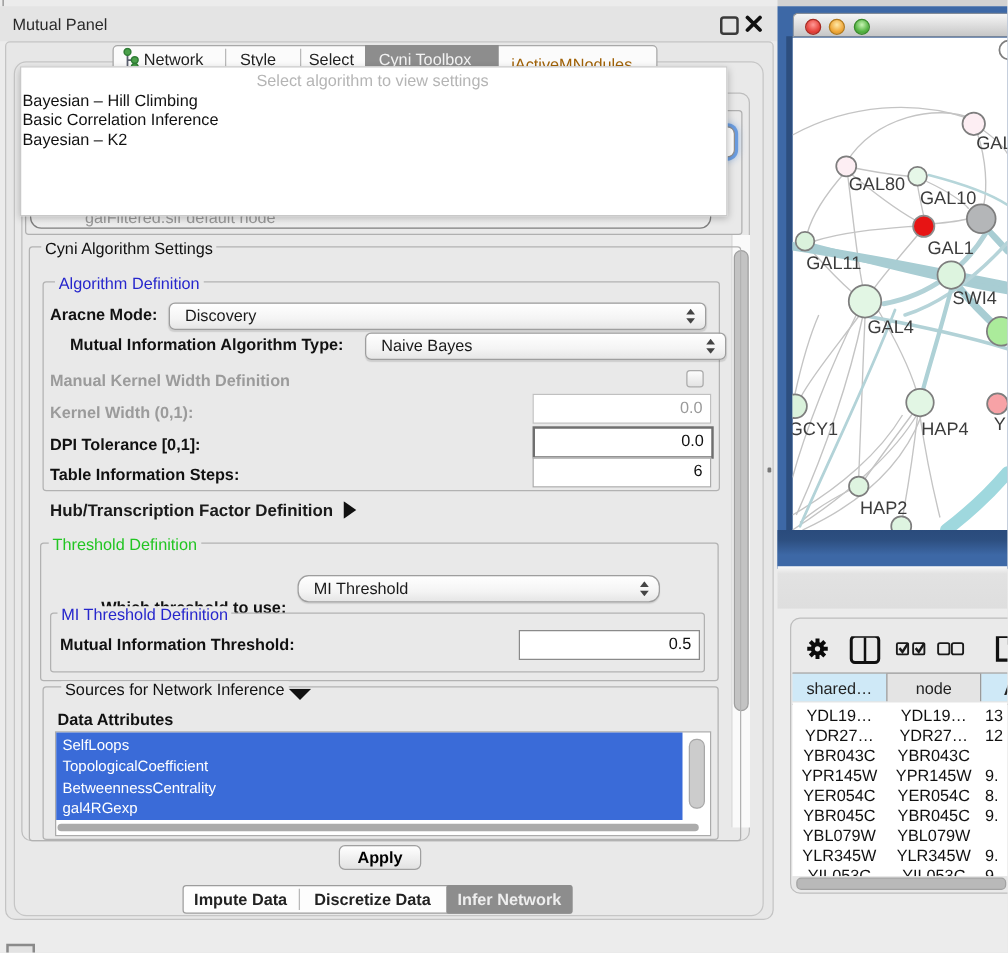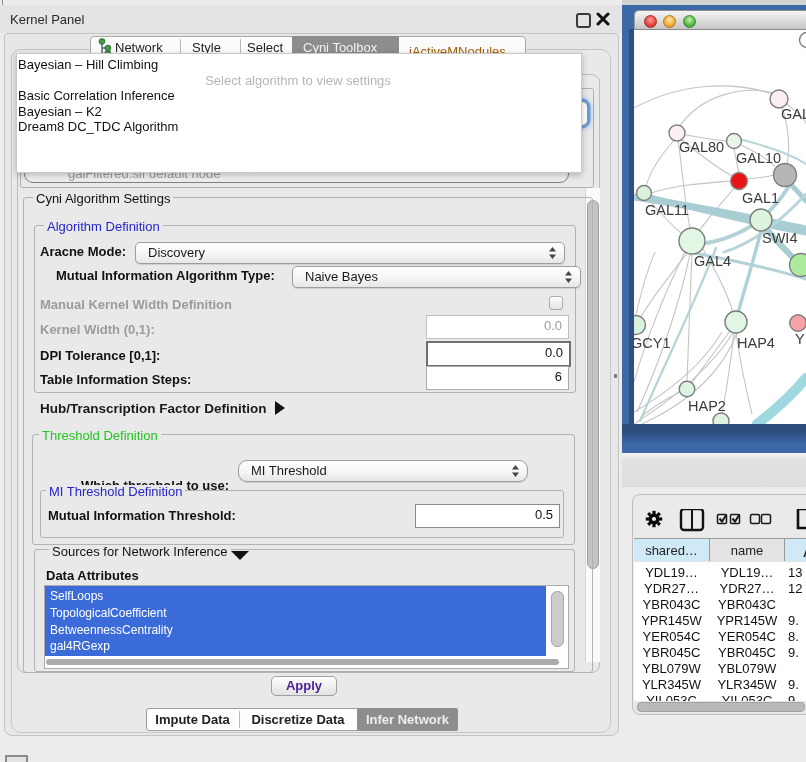--- a/index.html
+++ b/index.html
@@ -19,21 +19,21 @@
   .gbox{position:absolute;border:1px solid #b2b2b2;border-radius:3px;}
   .gtitle{position:absolute;background:#e9e9e9;padding:0 3px;font-size:13px;line-height:13px;}
 </style>
 </head>
 <body>
 
 <div class="abs" style="left:0;top:0;width:622px;height:762px;background:#ececec;"></div>
 <div class="abs" style="left:2px;top:0;width:1px;height:5px;background:#8a8a8a;"></div>
 
 <div class="abs" style="left:0;top:5px;width:622px;height:28px;background:#e4e4e4;"></div>
-<div class="abs" style="left:10px;top:12px;font-size:13px;color:#2a2a2a;">Kernel Panel</div>
+<div class="abs" style="left:10px;top:12px;font-size:13px;color:#2a2a2a;">Mutual Panel</div>
 <div class="abs" style="left:576px;top:13px;width:11px;height:11px;border:2px solid #3a3a3a;border-radius:3px;"></div>
 <svg class="abs" style="left:596px;top:12px;" width="14" height="14" viewBox="0 0 14 14">
  <path d="M2 2 L12 12 M12 2 L2 12" stroke="#111" stroke-width="3" stroke-linecap="round"></path>
   </svg>
 
 <div class="abs" style="left:4px;top:33px;width:613px;height:701px;background:#e7e7e7;border:1px solid #c4c4c4;border-radius:4px 4px 8px 8px;"></div>
 
 <div class="abs" style="left:11px;top:49px;width:598px;height:682px;background:#e9e9e9;border:1px solid #c6c6c6;border-radius:10px;"></div>
 
 <div class="abs" style="left:17px;top:74px;width:581px;height:597px;background:#e9e9e9;border:1px solid #bdbdbd;border-radius:8px;"></div>
@@ -120,46 +120,45 @@
 <div class="abs b" style="left:46px;top:568px;font-size:13px;color:#111;">Data Attributes</div>
 
 <div class="abs" style="left:44px;top:585px;width:523px;height:82px;border:1px solid #ababab;background:#fff;"></div>
 <div class="abs" style="left:45px;top:586px;width:501px;height:70px;background:#3a6bd8;"></div>
 <div class="abs" style="left:50px;top:588px;font-size:12px;line-height:16.8px;color:#fff;">SelfLoops<br>TopologicalCoefficient<br>BetweennessCentrality<br>gal4RGexp</div>
 <div class="abs" style="left:551px;top:591px;width:11px;height:54px;background:#cccccc;border:1px solid #a8a8a8;border-radius:6px;"></div>
 <div class="abs" style="left:46px;top:659px;width:513px;height:6px;background:#ababab;border-radius:3px;"></div>
 
 <div class="abs" style="left:16px;top:53px;width:564px;height:118px;background:#fff;border:1px solid #c9c9c9;box-shadow:0 2px 6px rgba(0,0,0,0.25);z-index:30;"></div>
 <div class="abs" style="left:16px;top:57px;width:564px;font-size:13px;line-height:15.6px;color:#111;z-index:31;">
+  <div style="text-align:center;color:#b5b5b5;">Select algorithm to view settings</div>
   <div style="padding-left:2px;">Bayesian – Hill Climbing</div>
-  <div style="text-align:center;color:#b5b5b5;">Select algorithm to view settings</div>
   <div style="padding-left:2px;">Basic Correlation Inference</div>
   <div style="padding-left:2px;">Bayesian – K2</div>
-  <div style="padding-left:2px;">Dream8 DC_TDC Algorithm</div>
 </div>
 
 <div class="abs" style="left:90px;top:36px;width:434px;height:21px;background:#fbfbfb;border:1px solid #a8a8a8;border-radius:4px;z-index:20;"></div>
 <div class="abs" style="left:292px;top:36px;width:107px;height:23px;background:#8d8d8d;z-index:21;"></div>
 <div class="abs" style="left:180px;top:39px;width:1px;height:17px;background:#b9b9b9;z-index:22;"></div>
 <div class="abs" style="left:240px;top:39px;width:1px;height:17px;background:#b9b9b9;z-index:22;"></div>
 <svg class="abs" style="left:97px;top:38px;z-index:22;" width="16" height="18" viewBox="0 0 16 18">
   <path d="M5 4 V15.5 H10" fill="none" stroke="#5a5f6e" stroke-width="1.4"></path>
   <line x1="5" y1="10" x2="10" y2="10" stroke="#5a5f6e" stroke-width="1.4"></line>
   <circle cx="5" cy="3.5" r="2.7" fill="#4aa04a" stroke="#2f7c35" stroke-width="1.2"></circle>
   <circle cx="10.8" cy="10" r="2.7" fill="#4aa04a" stroke="#2f7c35" stroke-width="1.2"></circle>
   <circle cx="10.8" cy="15.5" r="2.7" fill="#4aa04a" stroke="#2f7c35" stroke-width="1.2"></circle>
 </svg>
 <div class="abs" style="left:115px;top:40px;font-size:13px;color:#222;z-index:22;">Network</div>
 <div class="abs" style="left:192px;top:40px;font-size:13px;color:#222;z-index:22;">Style</div>
 <div class="abs" style="left:247px;top:40px;font-size:13px;color:#222;z-index:22;">Select</div>
 <div class="abs" style="left:303px;top:40px;font-size:13px;color:#f3f3f3;z-index:22;">Cyni Toolbox</div>
 <div class="abs" style="left:409px;top:44px;font-size:13px;color:#a16207;z-index:22;">jActiveMNodules</div>
 
 <div class="abs" style="left:271px;top:676px;width:64px;height:18px;border:1px solid #a0a0a0;border-radius:5px;background:linear-gradient(#ffffff,#e2e2e2);z-index:5;"></div>
-<div class="abs" style="left:271px;top:678px;width:66px;text-align:center;font-size:13px;font-weight:600;color:#4c1d95;z-index:6;">Apply</div>
+<div class="abs" style="left:271px;top:678px;width:66px;text-align:center;font-size:13px;font-weight:600;color:#000000;z-index:6;">Apply</div>
 
 <div class="abs" style="left:146px;top:708px;width:310px;height:21px;background:#fdfdfd;border:1px solid #9d9d9d;border-radius:3px;z-index:5;"></div>
 <div class="abs" style="left:357px;top:708px;width:101px;height:23px;background:#8d8d8d;border-radius:2px;z-index:6;"></div>
 <div class="abs" style="left:239px;top:711px;width:1px;height:17px;background:#b9b9b9;z-index:7;"></div>
 <div class="abs" style="left:146px;top:712px;width:93px;text-align:center;font-size:13px;font-weight:600;color:#222;z-index:7;">Impute Data</div>
 <div class="abs" style="left:239px;top:712px;width:118px;text-align:center;font-size:13px;font-weight:600;color:#222;z-index:7;">Discretize Data</div>
 <div class="abs" style="left:357px;top:712px;width:101px;text-align:center;font-size:13px;font-weight:600;color:#eee;z-index:7;">Infer Network</div>
 
 <div class="abs" style="left:5px;top:755px;width:19px;height:12px;border:2px solid #8a8a8a;background:#e3e3e3;"></div>
 
@@ -306,21 +305,21 @@
   <path d="M153 0 h9 l6 6 v13 h-15 z" fill="none" stroke="#111" stroke-width="2.6"></path>
   <path d="M162 0 v6 h6" fill="none" stroke="#111" stroke-width="1.6"></path>
 </svg>
 
 <div class="abs" style="left:634px;top:538px;width:172px;height:24px;background:#e4e4e4;border-top:1px solid #9a9a9a;border-bottom:1px solid #8d8d8d;"></div>
 <div class="abs" style="left:634px;top:539px;width:75px;height:22px;background:#cfe9f7;"></div>
 <div class="abs" style="left:785px;top:539px;width:21px;height:22px;background:#cfe9f7;"></div>
 <div class="abs" style="left:709px;top:539px;width:1px;height:22px;background:#9a9a9a;"></div>
 <div class="abs" style="left:784px;top:539px;width:1px;height:22px;background:#9a9a9a;"></div>
 <div class="abs" style="left:634px;top:543px;width:75px;text-align:center;font-size:13px;color:#222;">shared…</div>
-<div class="abs" style="left:710px;top:543px;width:74px;text-align:center;font-size:13px;color:#222;">name</div>
+<div class="abs" style="left:710px;top:543px;width:74px;text-align:center;font-size:13px;color:#222;">node</div>
 <div class="abs" style="left:803px;top:543px;width:3px;height:17px;overflow:hidden;"><span style="font-size:13px;font-weight:bold;color:#222;">A</span></div>
 
 <div class="abs" style="left:634px;top:562px;width:172px;height:139px;background:#ffffff;overflow:hidden;">
   <div style="position:absolute;left:0;top:3px;width:75px;text-align:center;font-size:13px;line-height:16px;color:#111;">YDL19…<br>YDR27…<br>YBR043C<br>YPR145W<br>YER054C<br>YBR045C<br>YBL079W<br>YLR345W<br>YIL053C</div>
   <div style="position:absolute;left:76px;top:3px;width:74px;text-align:center;font-size:13px;line-height:16px;color:#111;">YDL19…<br>YDR27…<br>YBR043C<br>YPR145W<br>YER054C<br>YBR045C<br>YBL079W<br>YLR345W<br>YIL053C</div>
   <div style="position:absolute;left:154px;top:3px;font-size:13px;line-height:16px;color:#111;">13<br>12<br><br>9.<br>8.<br>9.<br><br>9.<br>9.</div>
 </div>
 
 <div class="abs" style="left:634px;top:701px;width:172px;height:10px;background:#e6e6e6;"></div>
 <div class="abs" style="left:637px;top:702px;width:166px;height:8px;background:#b9b9b9;border:1px solid #a2a2a2;border-radius:4px;"></div>

